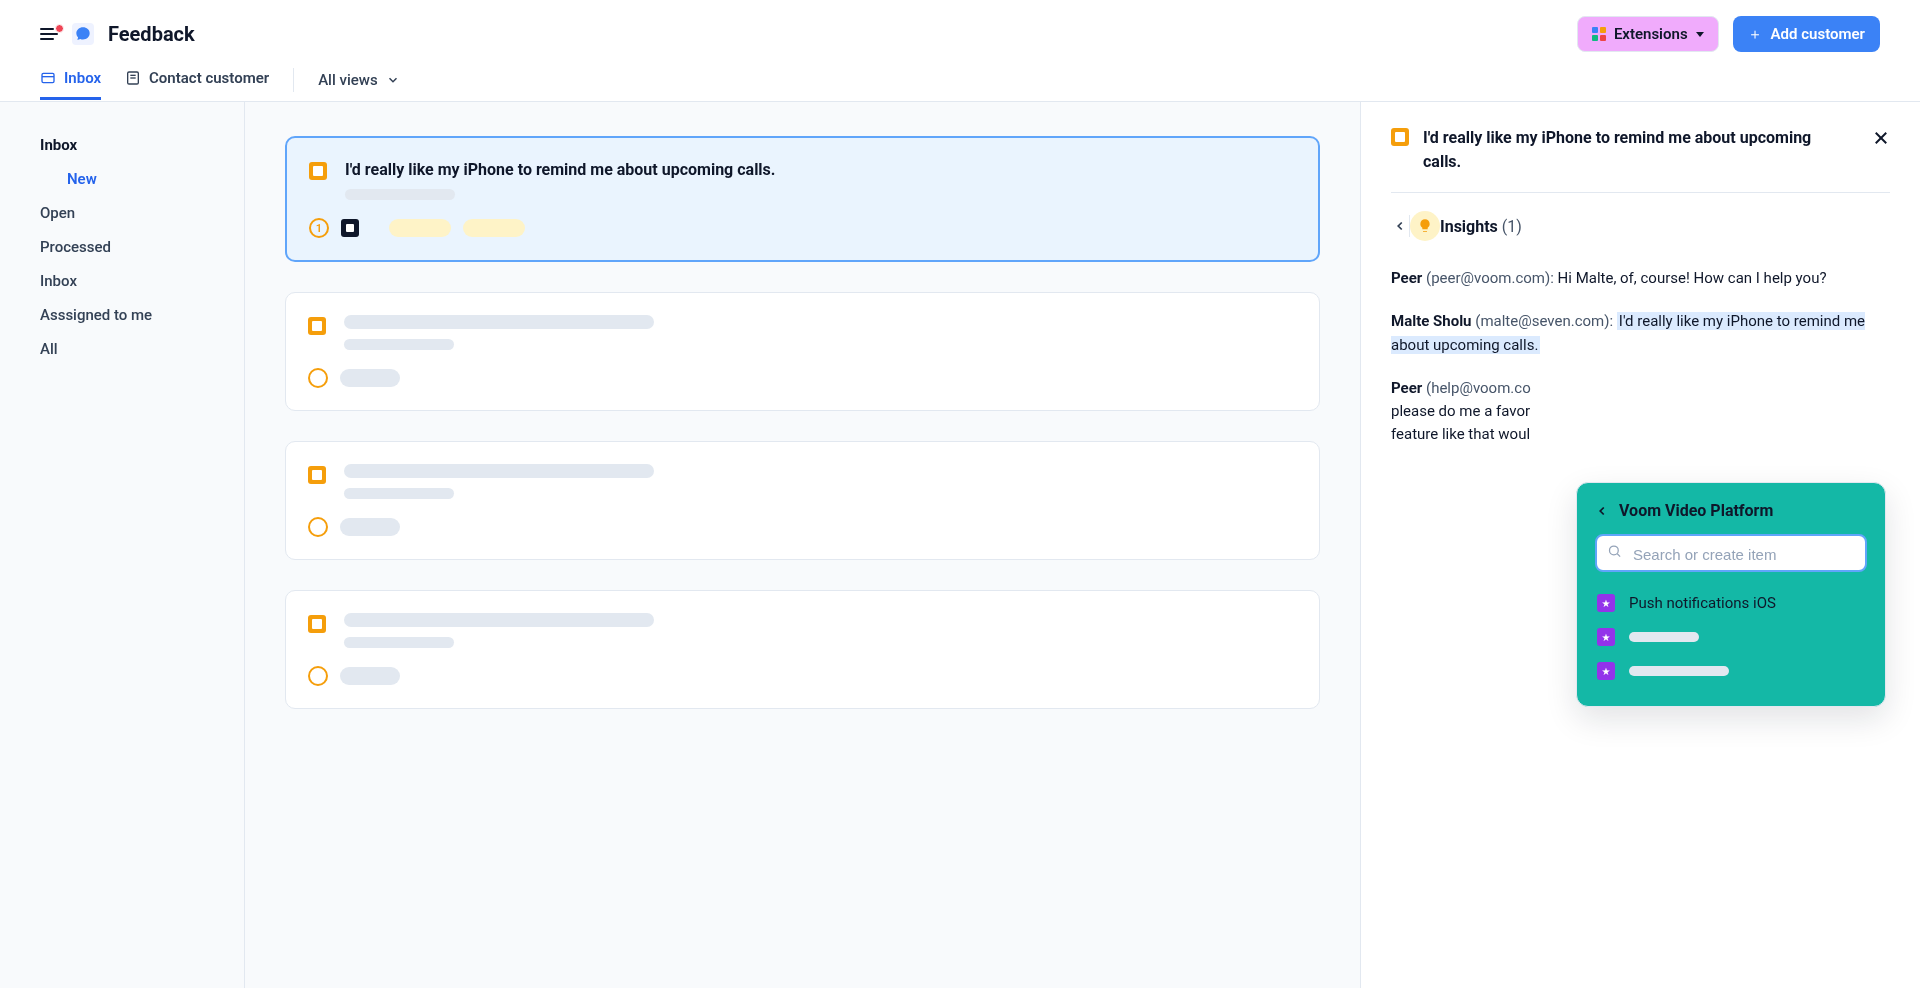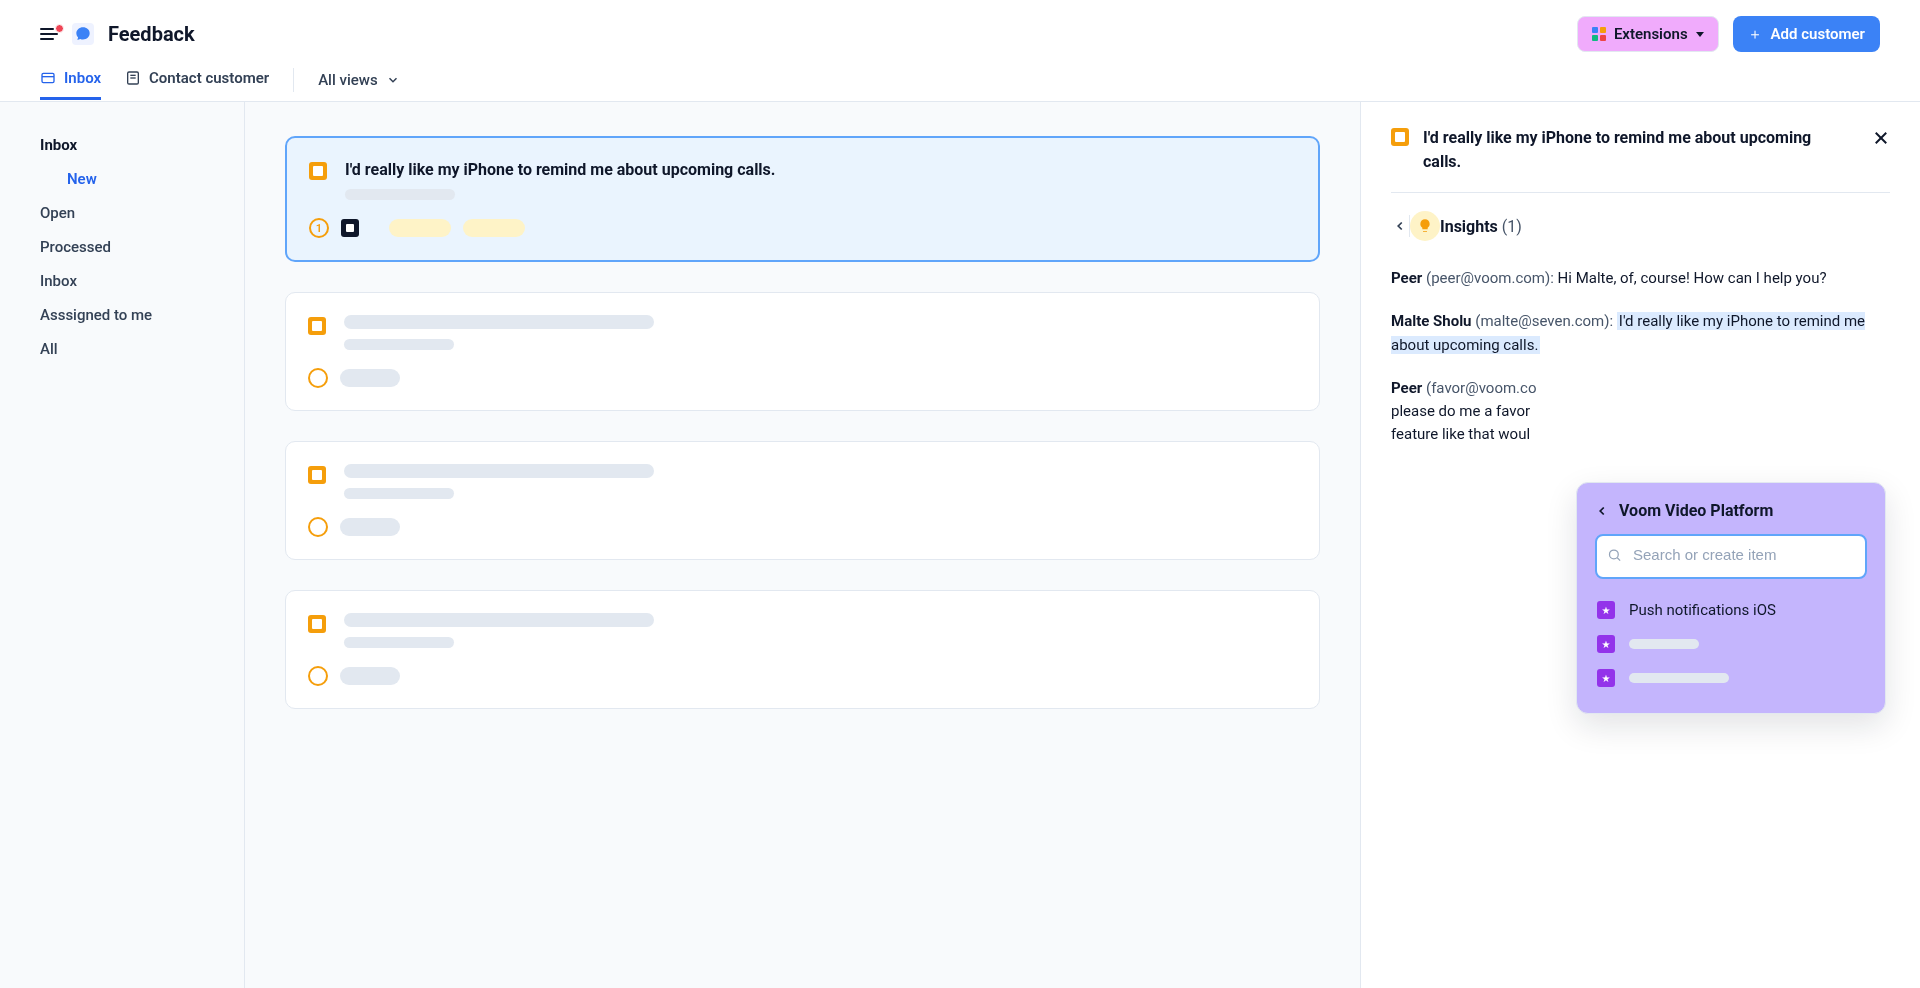--- a/index.html
+++ b/index.html
@@ -369,21 +369,21 @@
     .muted { color: #475569; }
     .highlight {
       background: #dbeafe;
       padding: 0 2px;
     }
     .popover {
       position: absolute;
       top: 380px;
       right: 34px;
       width: 310px;
-      background: #c4b5fd;
+      background: #14b8a6;
       border: 1px solid #e2e8f0;
       border-radius: 12px;
       box-shadow: 0 12px 32px rgba(15,23,42,0.12);
       padding: 18px;
       z-index: 10;
     }
     .popover-head {
       display: flex;
       align-items: center;
       gap: 10px;
@@ -391,21 +391,21 @@
       font-weight: 700;
       color: #0f172a;
       margin-bottom: 14px;
     }
     .popover-search {
       position: relative;
       margin-bottom: 14px;
     }
     .popover-search input {
       width: 100%;
-      padding: 10px 12px 14px 36px;
+      padding: 10px 12px 7px 36px;
       border: 2px solid #60a5fa;
       border-radius: 8px;
       font-size: 15px;
       outline: none;
       color: #0f172a;
     }
     .popover-search input::placeholder {
       color: #94a3b8;
     }
     .popover-search .search-ico {
@@ -620,21 +620,21 @@
           <span class="muted">(peer@voom.com):</span>
           <span>Hi Malte, of, course! How can I help you?</span>
         </div>
         <div>
           <span class="strong">Malte Sholu</span>
           <span class="muted">(malte@seven.com):</span>
           <span class="highlight">I'd really like my iPhone to remind me about upcoming calls.</span>
         </div>
         <div>
           <span class="strong">Peer</span>
-          <span class="muted">(favor@voom.co</span><br>
+          <span class="muted">(help@voom.co</span><br>
           <span>please do me a favor</span><br>
           <span>feature like that woul</span>
         </div>
       </div>
 
       <div class="popover">
         <div class="popover-head">
           <svg width="14" height="14" viewBox="0 0 24 24" fill="none" stroke="#0f172a" stroke-width="3" style="cursor:pointer">
               <polyline points="15 18 9 12 15 6"></polyline>
             </svg>

